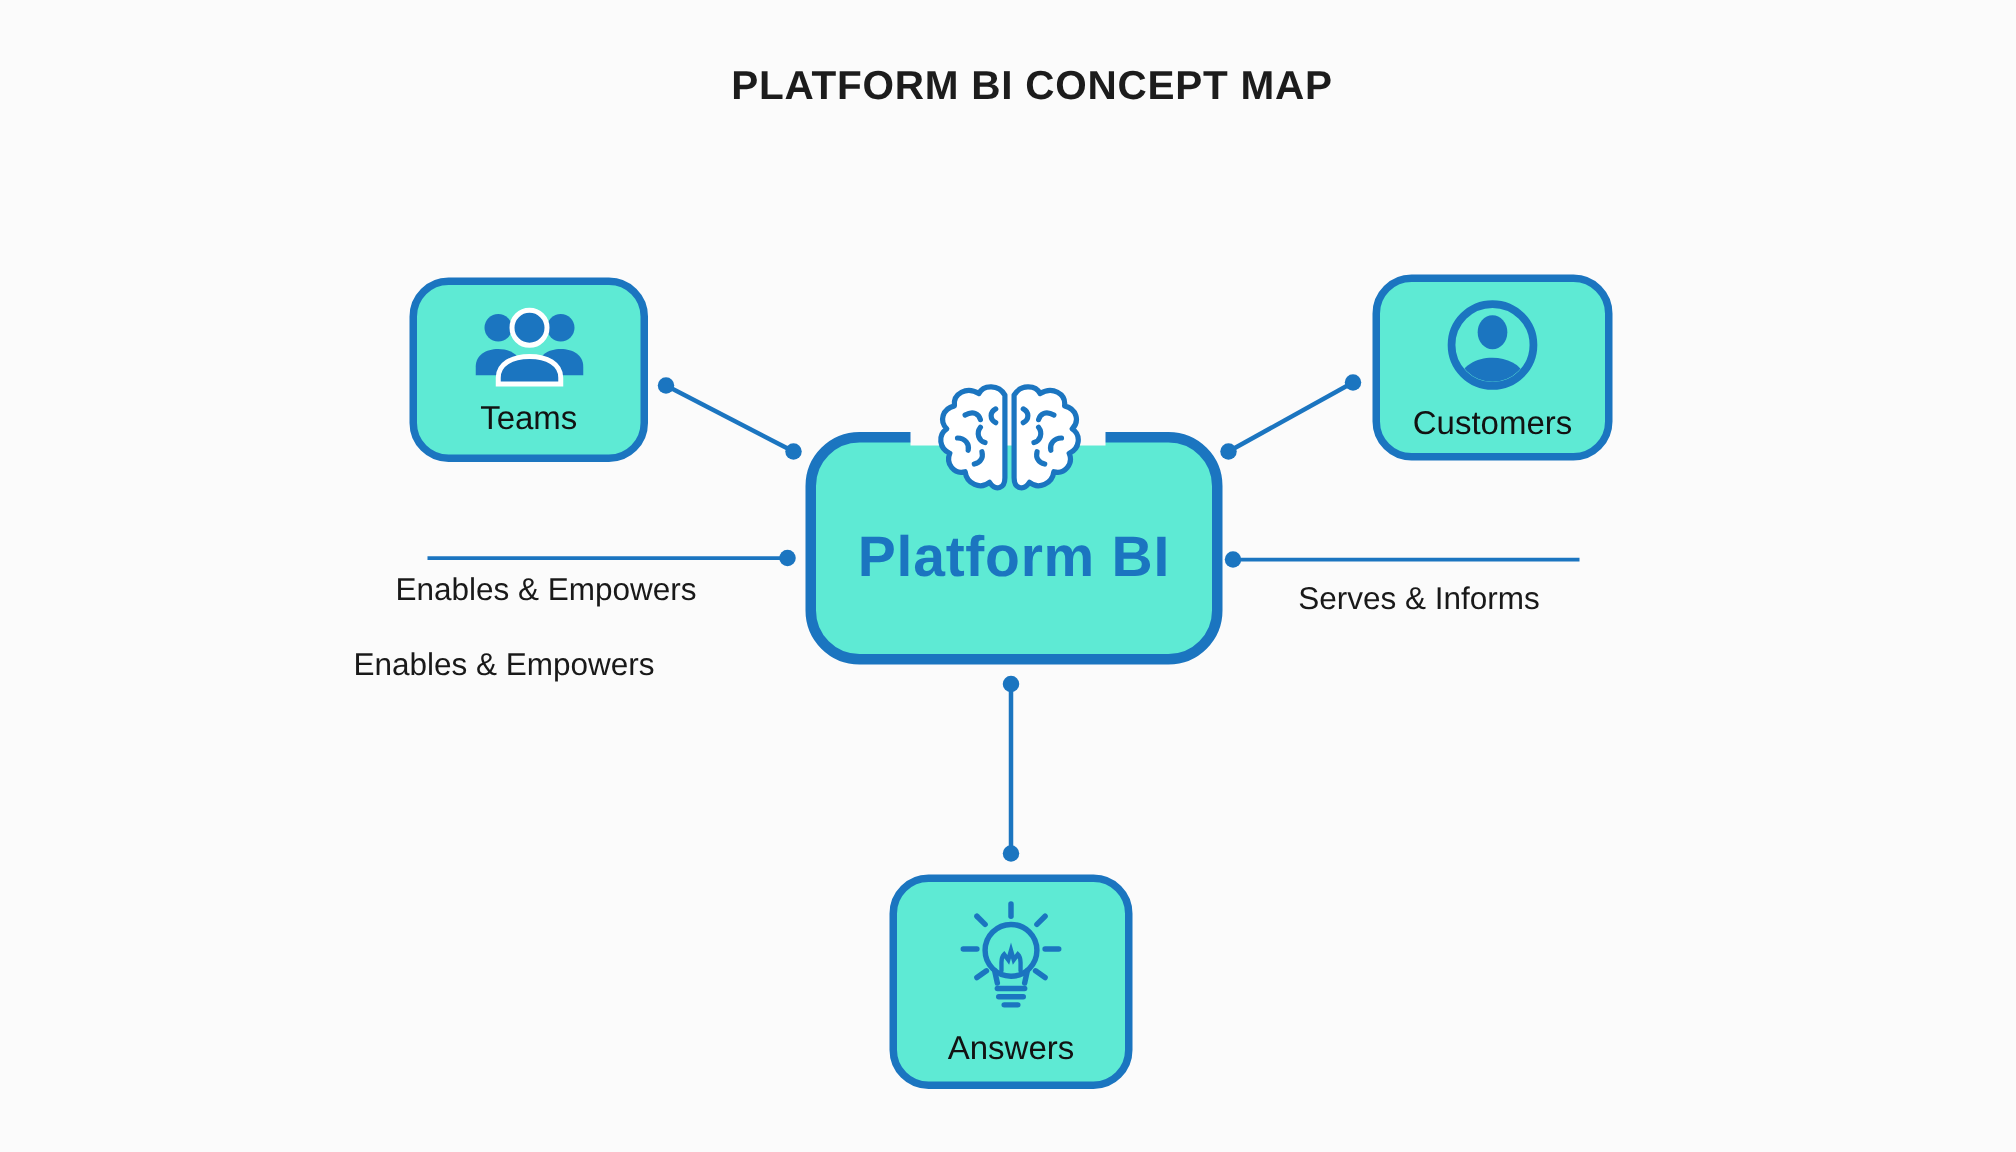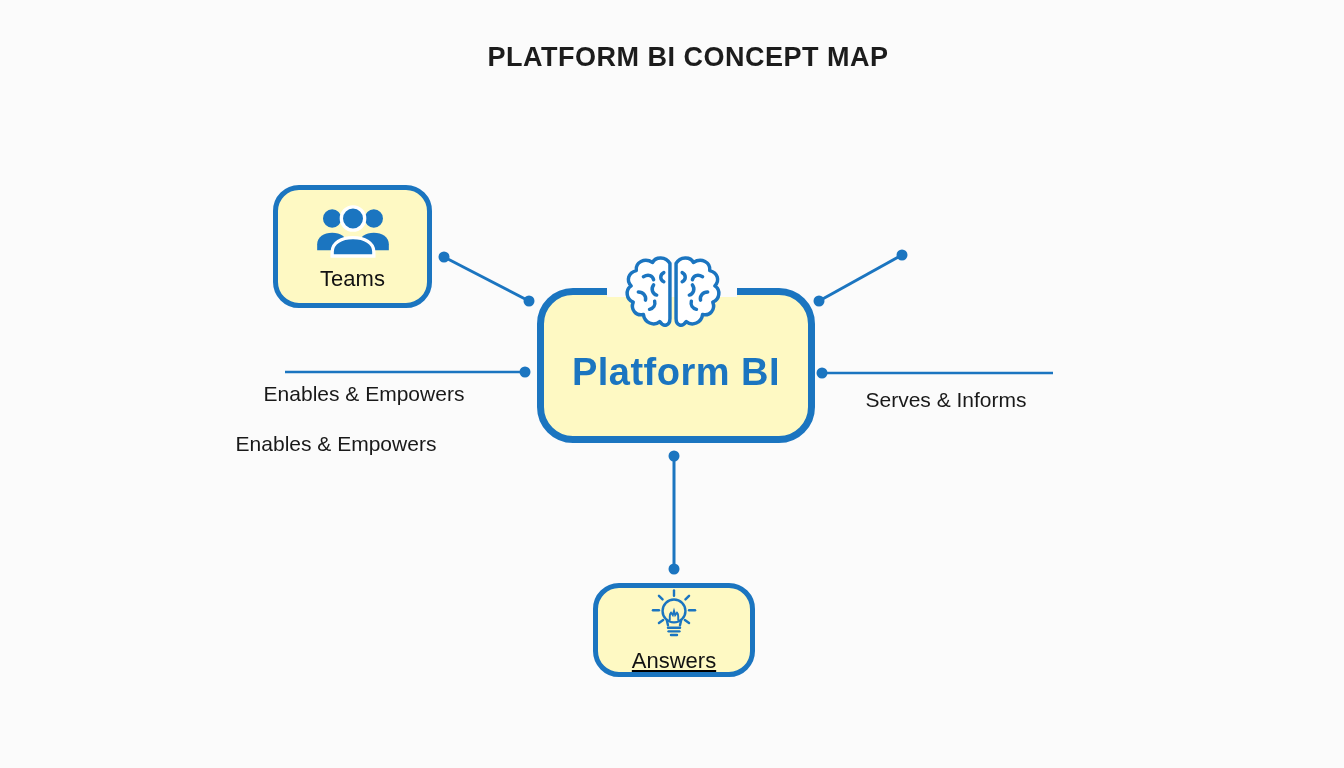--- a/index.html
+++ b/index.html
@@ -16,34 +16,34 @@
     position:absolute;left:0;right:0;top:42px;
     text-align:center;
     font-size:27px;font-weight:700;letter-spacing:.5px;
     color:#1c1c1c;
   }
 
   .connectors{position:absolute;inset:0;pointer-events:none;}
 
   .node{
     position:absolute;
-    background:#fef9c3;
+    background:#5eead4;
     border:5px solid #1b75c0;
     border-radius:26px;
     display:flex;flex-direction:column;
     align-items:center;justify-content:center;
     gap:9px;
     box-sizing:border-box;
   }
   .node-label{
     font-size:22px;color:#121212;line-height:1;
   }
   .node-teams{left:273px;top:185px;width:159px;height:123px;}
   .node-customers{left:915px;top:183px;width:160px;height:124px;}
-  .node-answers{left:593px;top:583px;width:162px;height:94px;text-decoration:underline;}
+  .node-answers{left:593px;top:583px;width:162px;height:143px;}
 
   .node-center{
     left:537px;top:288px;width:278px;height:155px;
     border-width:7px;border-radius:36px;
     justify-content:center;
     text-align:center;
   }
   .center-label{
     font-size:38px;font-weight:700;color:#1b75c0;
     letter-spacing:.5px;
@@ -119,20 +119,33 @@
         <path d="M5,55 v-7 c0,-9 8,-14 18,-14 s18,5 18,14 v7 z"></path>
         <circle cx="73" cy="17" r="11"></circle>
         <path d="M55,55 v-7 c0,-9 8,-14 18,-14 s18,5 18,14 v7 z"></path>
         <circle cx="48" cy="17" r="14" stroke="#ffffff" stroke-width="4"></circle>
         <path d="M23,62 v-5 c0,-11 11,-17 25,-17 s25,6 25,17 v5 z" stroke="#ffffff" stroke-width="4"></path>
       </g>
     </svg>
     <div class="node-label">Teams</div>
   </div>
 
+  <div class="node node-customers">
+    <svg class="icon" width="64" height="64" viewBox="0 0 68 68">
+      <defs>
+        <clipPath id="ccl">
+            <circle cx="34" cy="34" r="26"></circle>
+          </clipPath>
+      </defs>
+      <circle cx="34" cy="34" r="29" fill="none" stroke="#1b75c0" stroke-width="5.5"></circle>
+      <ellipse cx="34" cy="25" rx="10.5" ry="12" fill="#1b75c0"></ellipse>
+      <path d="M8,68 c0,-17 12,-25 26,-25 s26,8 26,25 z" fill="#1b75c0" clip-path="url(#ccl)"></path>
+    </svg>
+    <div class="node-label">Customers</div>
+  </div>
 
   <div class="node node-center">
     <div class="center-label">Platform BI</div>
   </div>
   <div class="border-gap"></div>
   <div class="brain-wrap">
     <svg class="icon" width="102" height="78" viewBox="0 0 100 76">
       <g stroke="#1b75c0" stroke-width="3.4" stroke-linecap="round" stroke-linejoin="round">
 
         <path fill="#ffffff" d="M47,10 C43,3 33,3 30,9 C22,4 13,9 14,17 C6,19 4,27 9,32 C3,36 4,45 11,48 C8,55 14,62 21,60 C22,68 31,72 37,67 C41,73 47,71 47,64 Z"></path>

